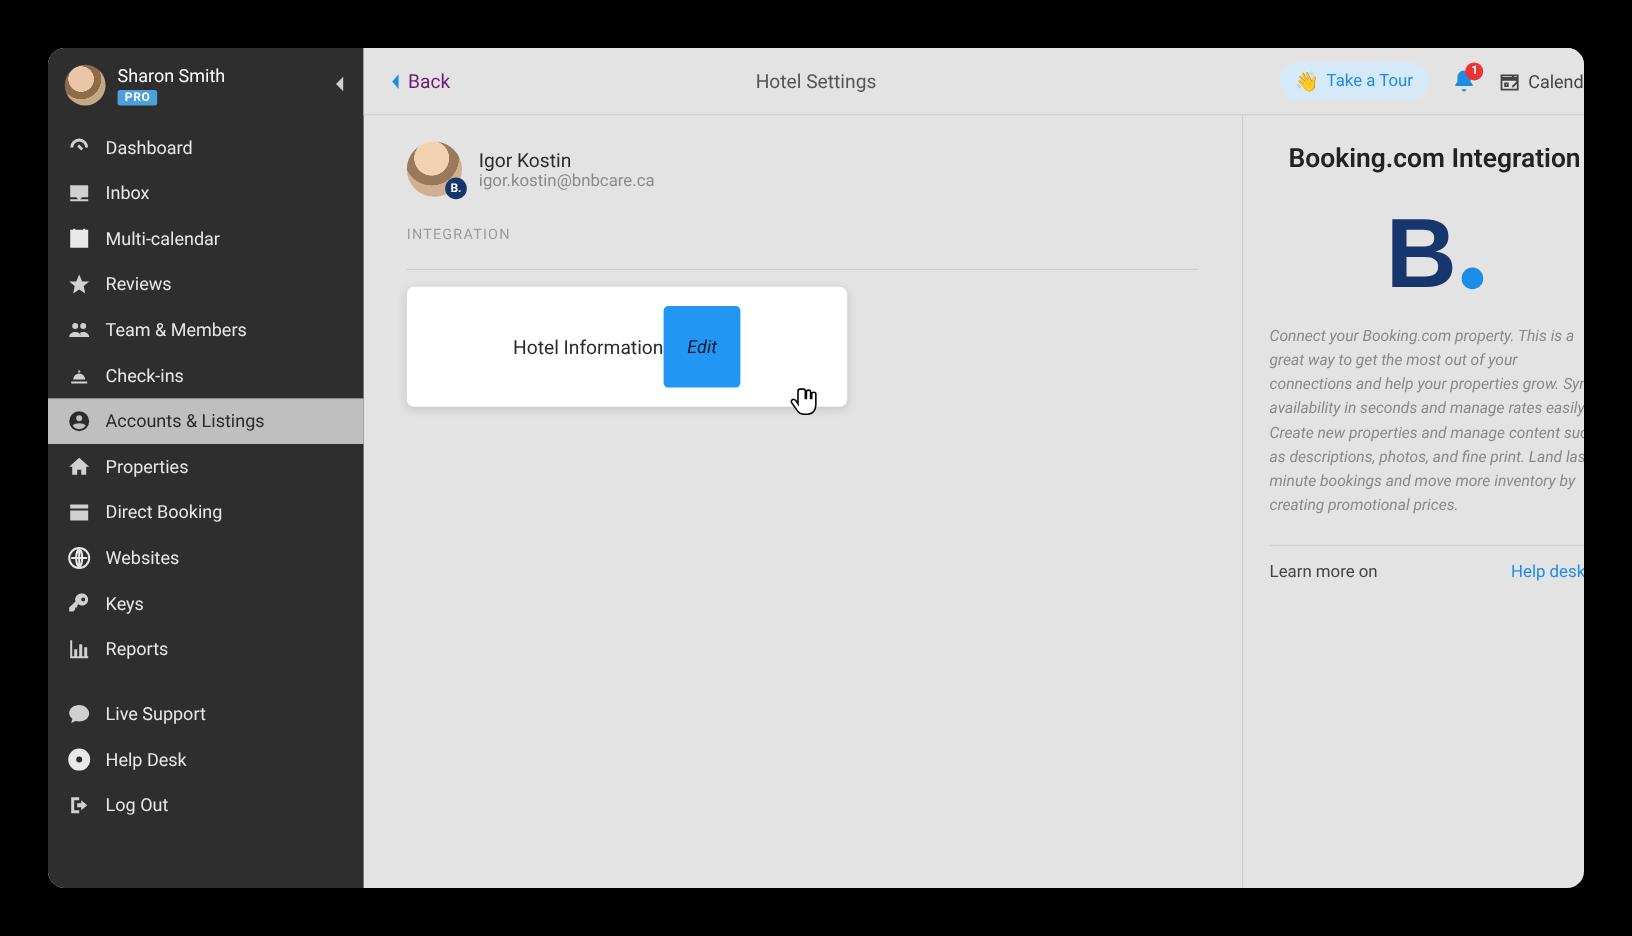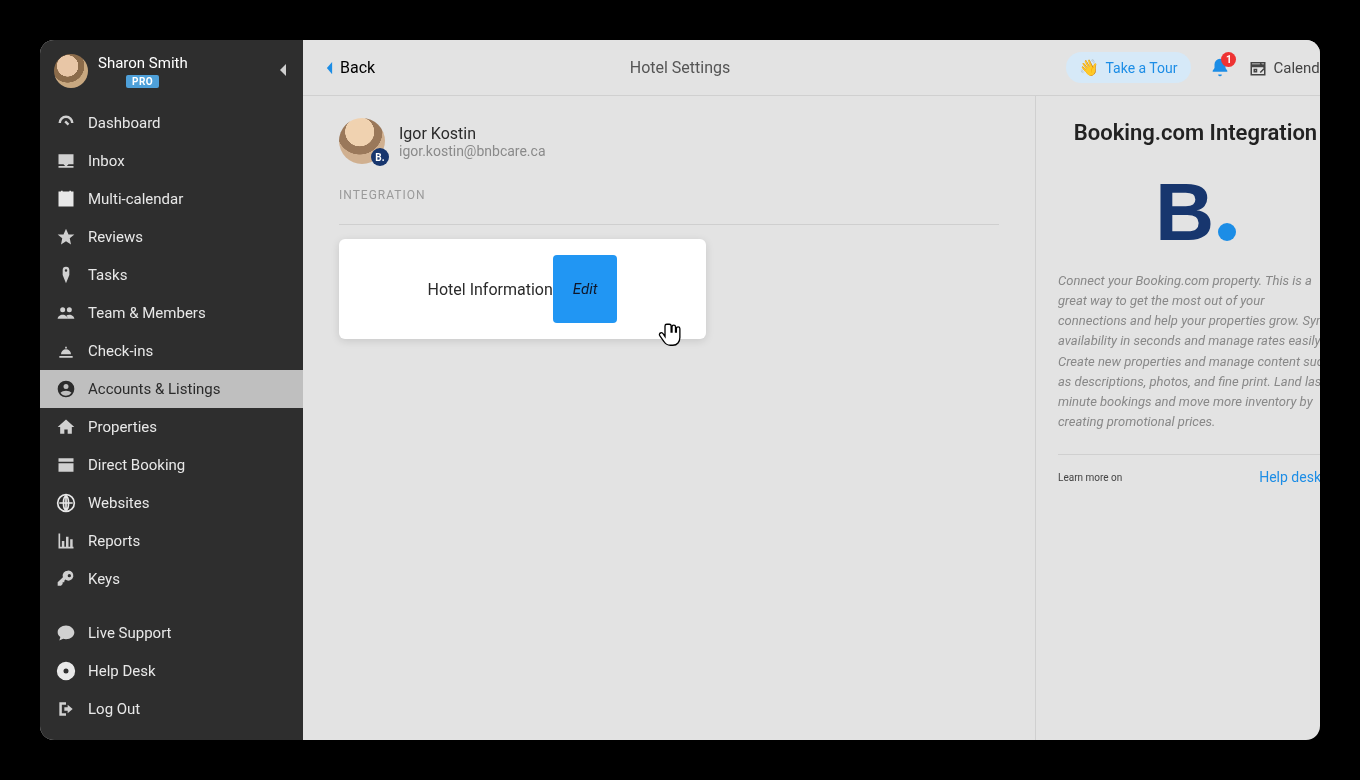--- a/index.html
+++ b/index.html
@@ -35,21 +35,21 @@
 .avatar {
   width:34px; height:34px; border-radius:50%;
   background: radial-gradient(circle at 40% 35%, #e8c6a6 0 35%, #8b6b4a 36% 55%, #c8a880 56% 100%);
   flex-shrink:0;
 }
 .profile-info { display:flex; flex-direction:column; gap:3px; }
 .profile-name { font-size:15px; color:#fff; }
 .profile-badge {
   display:inline-block; width:fit-content;
   background:#4ea0d9; color:#fff; font-size:10px; font-weight:700;
-  padding:1px 6px; border-radius:2px; letter-spacing:.5px;margin-left:28px;
+  padding:1px 6px; border-radius:2px; letter-spacing:.5px;
 }
 .collapse-arrow {
   position:absolute; right:12px; top:22px;
   width:16px; height:16px; cursor:pointer;
 }
 .collapse-arrow svg { width:16px; height:16px; fill:#cfcfcf; }
 
 .nav { list-style:none; padding-top:6px; }
 .nav li {
   display:flex; align-items:center; gap:12px;
@@ -73,21 +73,21 @@
 .topbar {
   height:56px;
   display:flex;
   align-items:center;
   padding:0 22px;
   border-bottom:1px solid #d0d0d0;
   background:#e3e3e3;
 }
 .back {
   display:flex; align-items:center; gap:6px;
-  color:#000000; cursor:pointer; font-size:16px;
+  color:#701a75; cursor:pointer; font-size:16px;
 }
 .back svg { width:9px; height:14px; fill:#1c8de6; }
 .topbar-title {
   position:absolute; left:50%; transform:translateX(-50%);
   color:#555; font-size:16px;
 }
 .topbar-right { margin-left:auto; display:flex; align-items:center; gap:18px; }
 .tour-btn {
   display:flex; align-items:center; gap:6px;
   background:#d6e9f8; border-radius:16px;
@@ -171,21 +171,21 @@
 }
 .b-logo-dot { width:18px; height:18px; border-radius:50%; background:#1c8de6; margin-bottom:6px; }
 .rp-desc {
   font-size:13px; font-style:italic; color:#888; line-height:1.55;
   margin-bottom:22px;
 }
 .rp-footer {
   display:flex; justify-content:space-between; align-items:center;
   border-top:1px solid #d0d0d0; padding-top:14px;
 }
-.rp-learn { font-size:10px; color:#444; }
+.rp-learn { font-size:14px; color:#444; }
 .rp-link { font-size:14px; color:#1c8de6; cursor:pointer; display:flex; align-items:center; gap:4px; }
 .rp-link svg { width:8px; height:12px; fill:#1c8de6; }
 
 </style>
 </head>
 <body>
 
 <div class="app">
 
   <aside class="sidebar">
@@ -231,28 +231,20 @@
           <span class="nav-icon">
             <svg viewBox="0 0 24 24">
               <path d="M12 2l3 7h7l-5.5 4.5L18 21l-6-4-6 4 1.5-7.5L2 9h7z"></path>
             </svg>
           </span>
           <span>Reviews</span>
         </li>
         <li>
           <span class="nav-icon">
             <svg viewBox="0 0 24 24">
-              <path d="M12 2a4 4 0 0 0-4 4v6l4 10 4-10V6a4 4 0 0 0-4-4zm0 3a1.5 1.5 0 1 1 0 3 1.5 1.5 0 0 1 0-3z"></path>
-            </svg>
-          </span>
-          <span>Tasks</span>
-        </li>
-        <li>
-          <span class="nav-icon">
-            <svg viewBox="0 0 24 24">
               <path d="M8 11a3 3 0 1 0 0-6 3 3 0 0 0 0 6zm8 0a3 3 0 1 0 0-6 3 3 0 0 0 0 6zM2 19c0-3 3-5 6-5s6 2 6 5H2zm12 0c0-1.5-.5-3-1.5-4 1-.6 2.2-1 3.5-1 3 0 6 2 6 5h-8z"></path>
             </svg>
           </span>
           <span>Team &amp; Members</span>
         </li>
         <li>
           <span class="nav-icon">
             <svg viewBox="0 0 24 24">
               <path d="M4 18h16v2H4zM6 16h12a6 6 0 0 0-12 0zm5-9h2v2h-2z"></path>
             </svg>
@@ -287,32 +279,32 @@
           <span class="nav-icon">
             <svg viewBox="0 0 24 24">
               <path d="M12 2a10 10 0 1 0 0 20 10 10 0 0 0 0-20zm0 2c1.6 0 3 3 3 8s-1.4 8-3 8-3-3-3-8 1.4-8 3-8zm-8 8h16M12 2v20" fill="none" stroke="currentColor" stroke-width="2"></path>
             </svg>
           </span>
           <span>Websites</span>
         </li>
         <li>
           <span class="nav-icon">
             <svg viewBox="0 0 24 24">
+              <path d="M14 2a6 6 0 0 0-5.7 8L2 16v4h4l2-2v-2h2v-2l1.3-1.3A6 6 0 1 0 14 2zm2 4a2 2 0 1 1 0 4 2 2 0 0 1 0-4z"></path>
+            </svg>
+          </span>
+          <span>Keys</span>
+        </li>
+        <li>
+          <span class="nav-icon">
+            <svg viewBox="0 0 24 24">
               <path d="M3 3h2v18H3zm0 16h18v2H3zM7 12h3v7H7zm5-5h3v12h-3zm5 3h3v9h-3z"></path>
             </svg>
           </span>
           <span>Reports</span>
-        </li>
-        <li>
-          <span class="nav-icon">
-            <svg viewBox="0 0 24 24">
-              <path d="M14 2a6 6 0 0 0-5.7 8L2 16v4h4l2-2v-2h2v-2l1.3-1.3A6 6 0 1 0 14 2zm2 4a2 2 0 1 1 0 4 2 2 0 0 1 0-4z"></path>
-            </svg>
-          </span>
-          <span>Keys</span>
         </li>
       </ul>
     <div class="nav-spacer"></div>
     <ul class="nav" id="nav-footer">
         <li>
           <span class="nav-icon">
             <svg viewBox="0 0 24 24">
               <path d="M12 3C6.5 3 2 6.6 2 11c0 2.3 1.2 4.3 3.2 5.8L4 21l4.6-2c1.1.3 2.2.5 3.4.5 5.5 0 10-3.6 10-8S17.5 3 12 3z"></path>
             </svg>
           </span>

